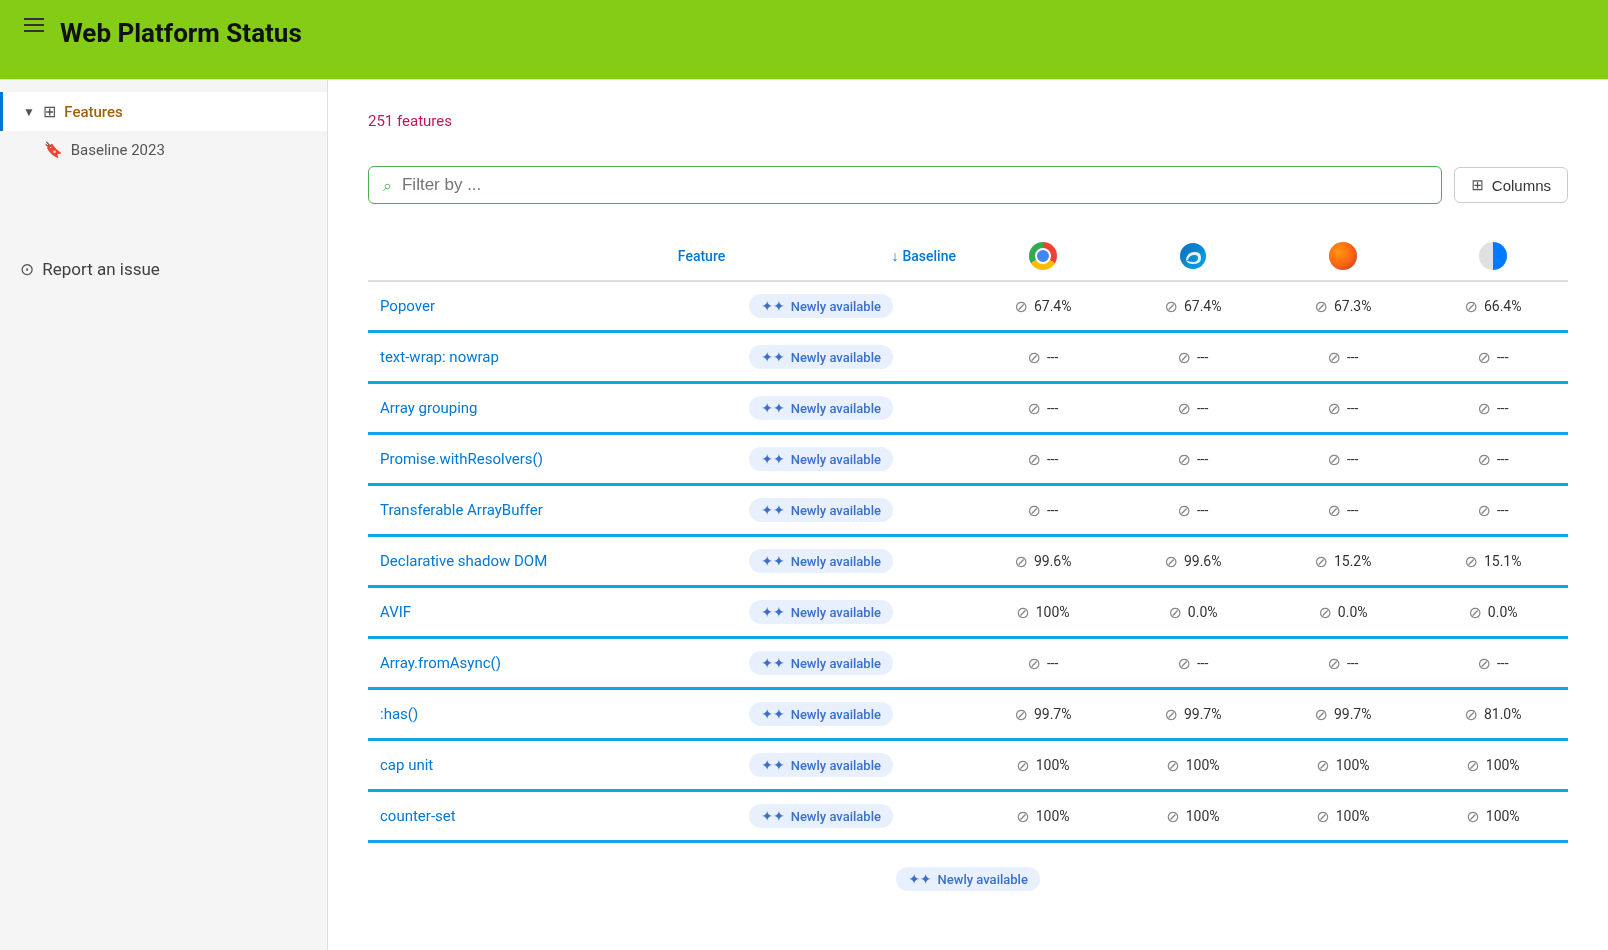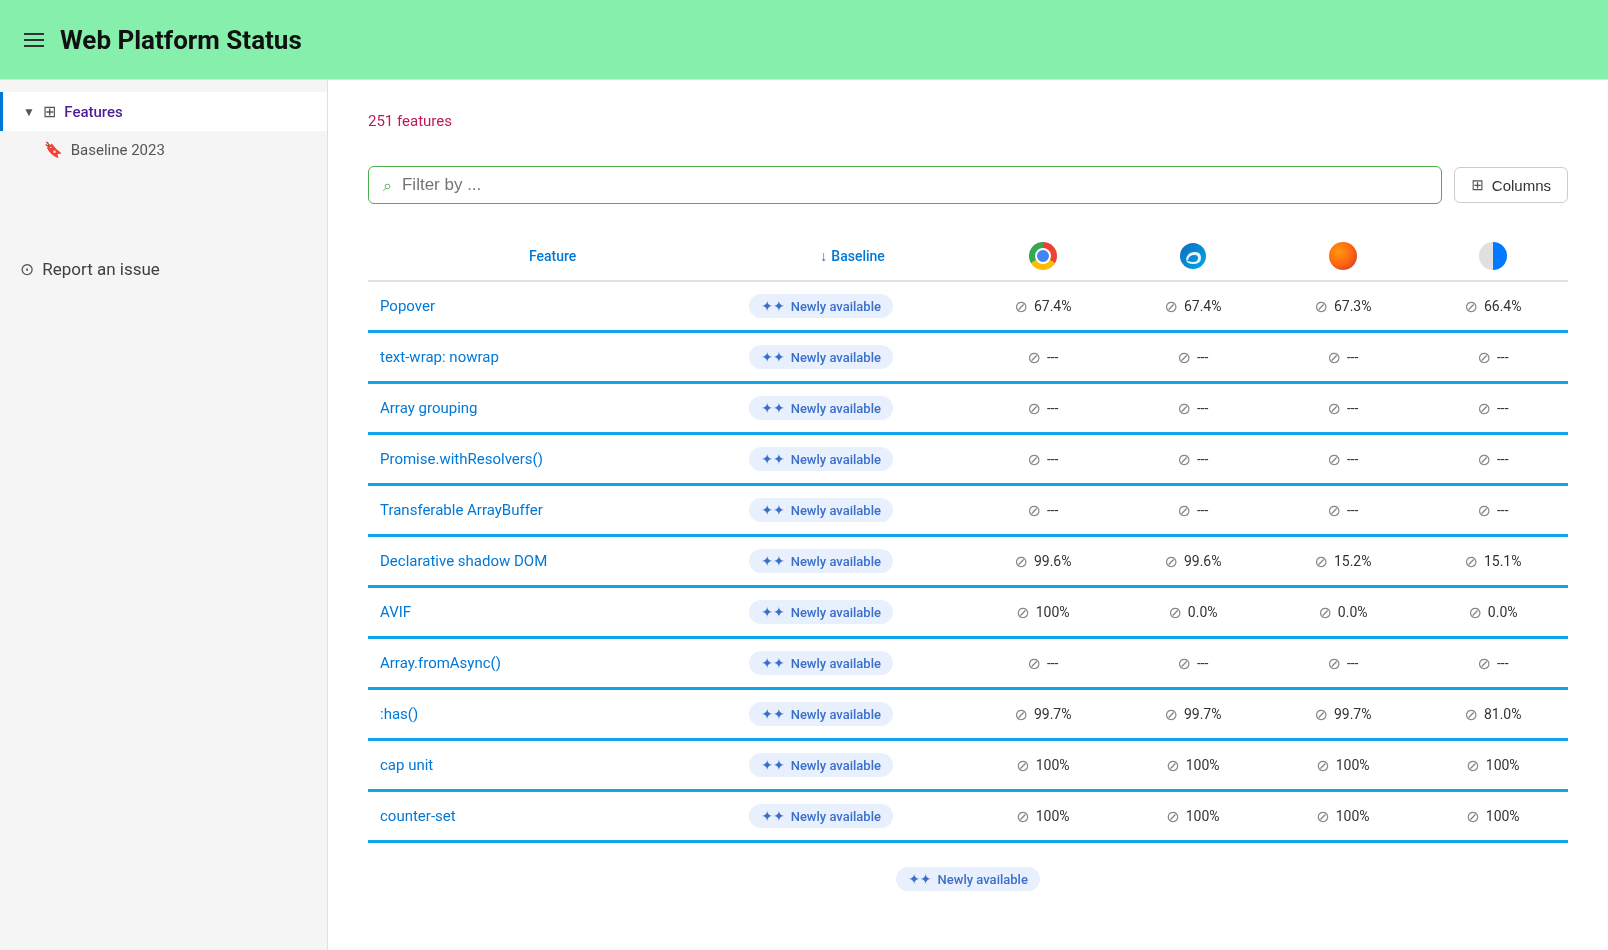--- a/index.html
+++ b/index.html
@@ -1,24 +1,23 @@
 <!DOCTYPE html>
 <html><head>
   <meta charset="utf-8">
   <style>
     * { box-sizing: border-box; margin: 0; padding: 0; }
     body { font-family: -apple-system, BlinkMacSystemFont, 'Segoe UI', Roboto, sans-serif; background: #f5f5f5; color: #1a1a1a; }
 
     
     .header {
       display: flex;
-      align-items: center;
       gap: 16px;
       padding: 18px 24px;
-      background: #86efac;
+      background: #84cc16;
       border-bottom: 1px solid #e0e0e0;
       height: 80px;
     }
     .header-title {
       font-size: 26px;
       font-weight: 700;
       color: #111;
     }
     .hamburger-icon {
       display: flex; flex-direction: column; gap: 4px; cursor: pointer;
@@ -54,21 +53,21 @@
       font-size: 12px;
       color: #555;
     }
     .sidebar-features-icon {
       font-size: 16px;
       color: #555;
     }
     .sidebar-features-label {
       font-size: 15px;
       font-weight: 500;
-      color: #4c1d95;
+      color: #a16207;
     }
     .sidebar-baseline {
       display: flex;
       align-items: center;
       gap: 8px;
       padding: 10px 20px 10px 44px;
       cursor: pointer;
     }
     .sidebar-baseline-icon {
       font-size: 15px;
@@ -166,21 +165,21 @@
       border-collapse: collapse;
     }
     .features-table thead tr {
       border-bottom: 2px solid #e0e0e0;
     }
     .features-table th {
       padding: 10px 12px;
       font-size: 14px;
       font-weight: 500;
       color: #0078d7;
-      text-align: center;
+      text-align: right;
     }
     .th-feature { width: 320px; }
     .th-baseline { width: 200px; }
     .th-browser { width: 130px; text-align: center; }
 
     .features-table tbody tr {
       border-bottom: 3px solid #0ea5e9;
     }
     .features-table td {
       padding: 12px 12px;

